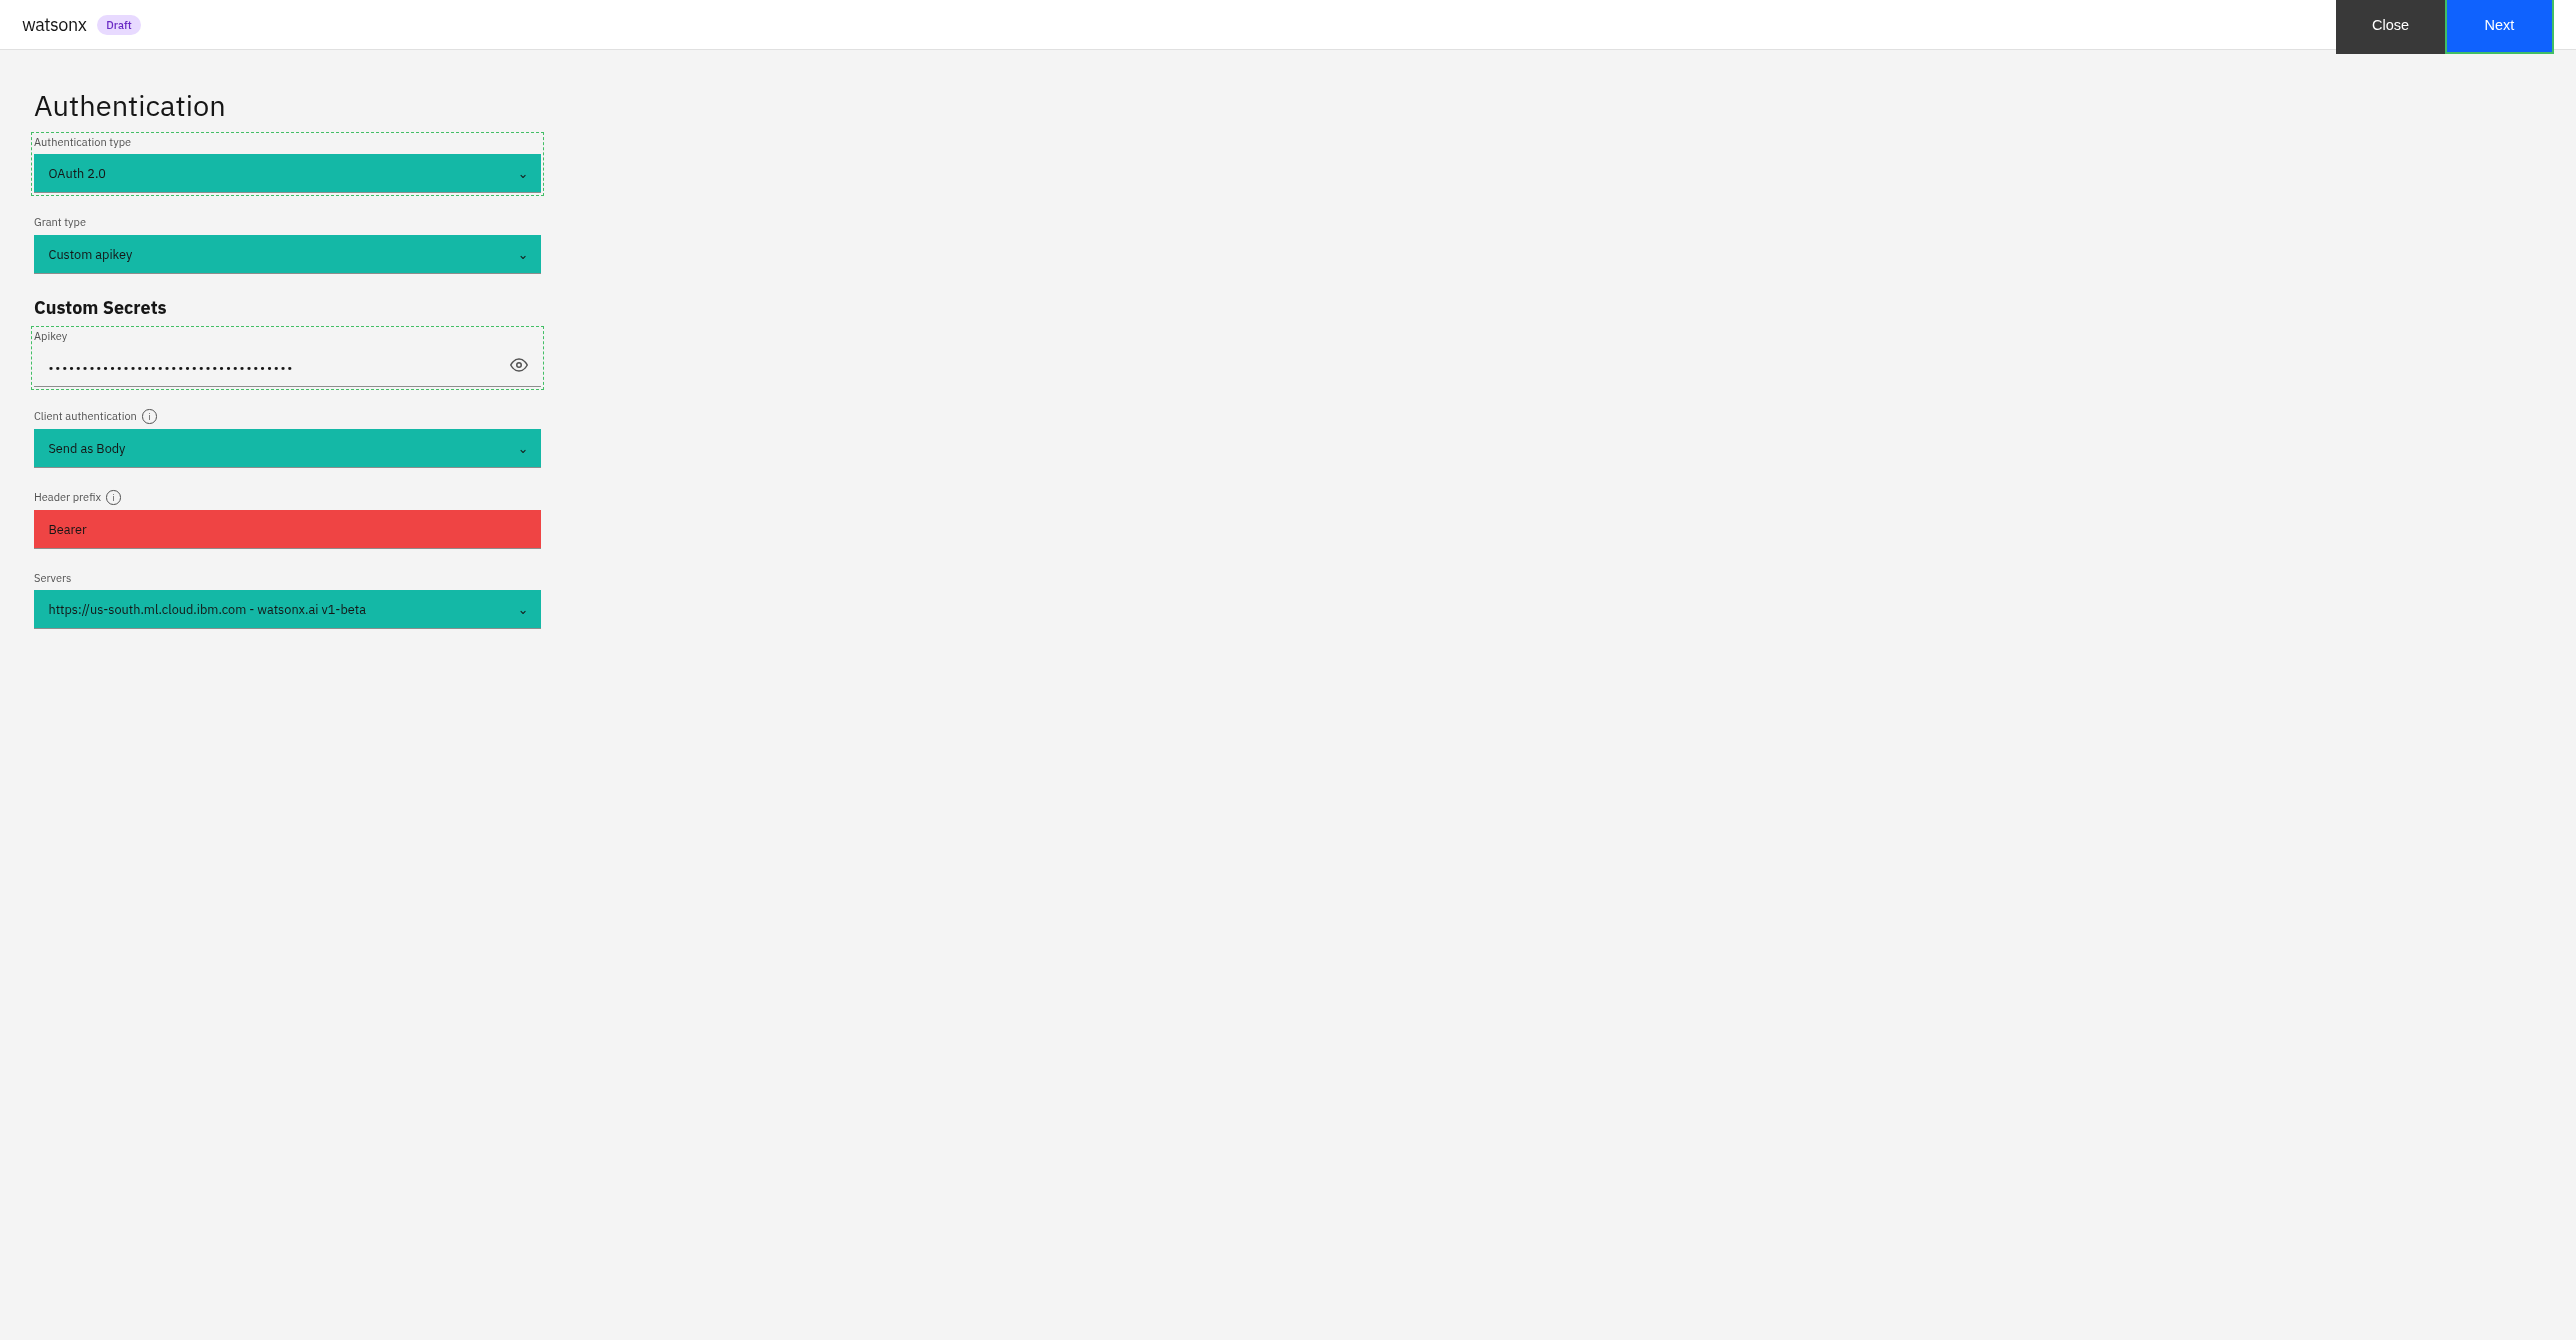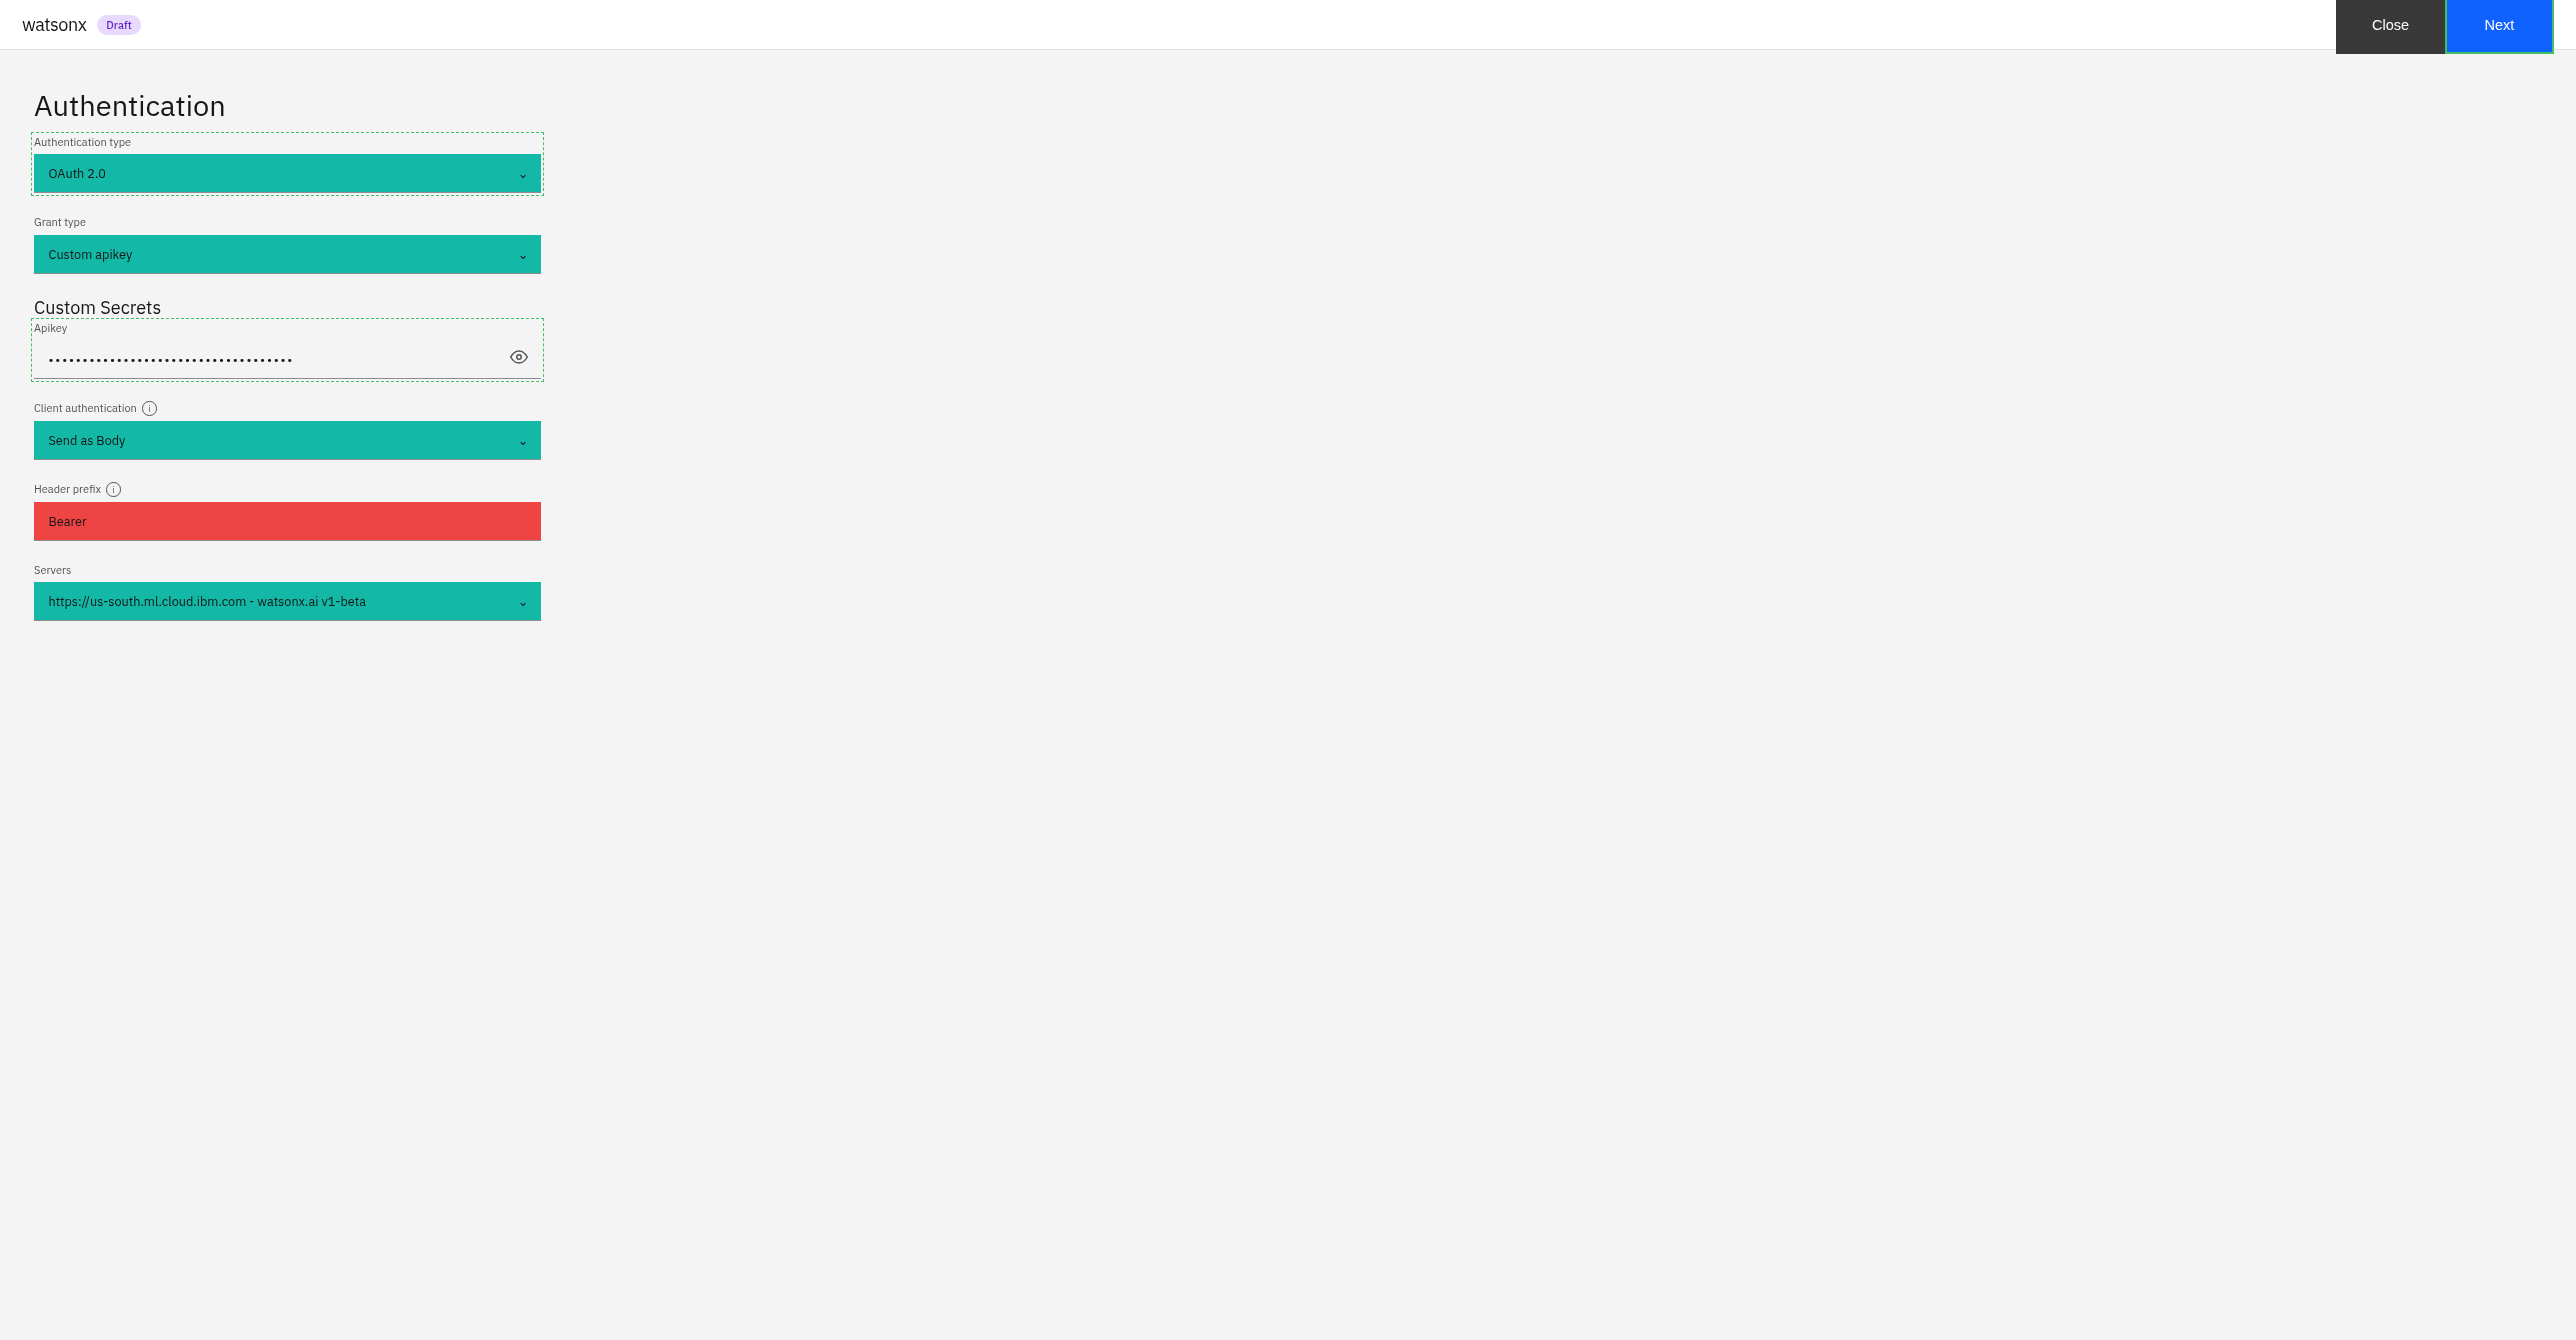--- a/index.html
+++ b/index.html
@@ -159,23 +159,23 @@
     }
 
     
     .highlighted {
       outline: 1.8px dashed #42be65;
       outline-offset: 2.7px;
     }
 
     .section-title {
       font-size: 18px;
-      font-weight: 400;
-      color: #161616;
-      margin-bottom: 2px;
+      font-weight: 700;
+      color: #161616;
+      margin-bottom: 10px;
       margin-top: 7.2px;
     }
 
     
     .input-wrapper {
       position: relative;
       background-color: #f4f4f4;
       border: none;
       border-bottom: 0.9px solid #8d8d8d;
     }

